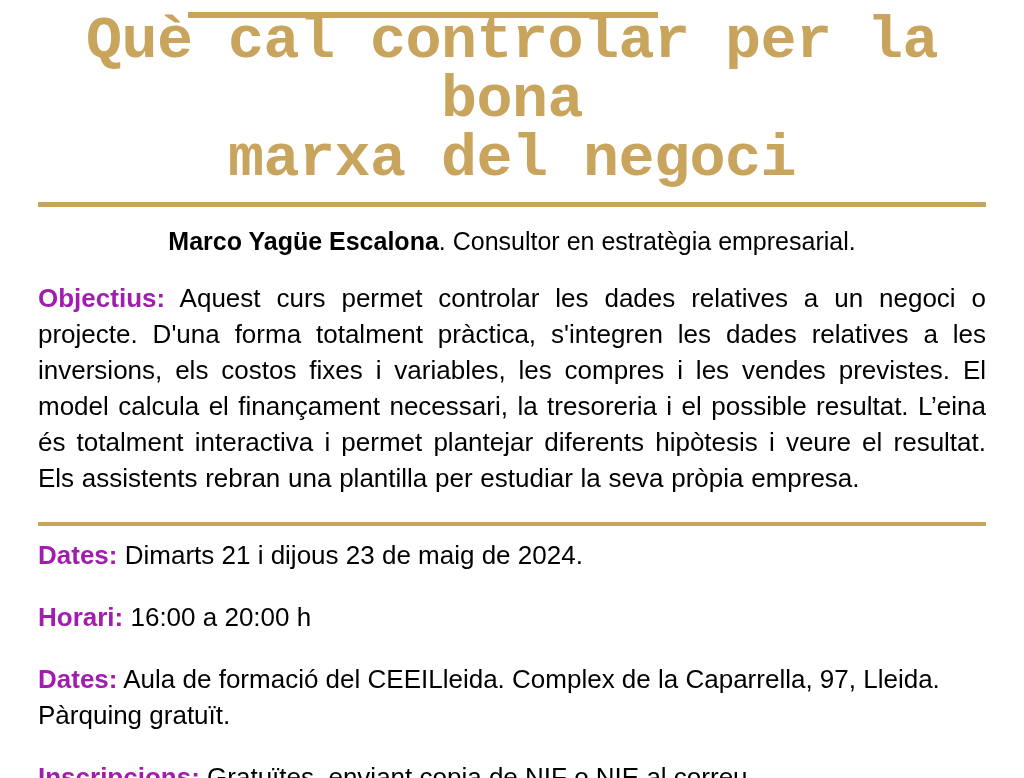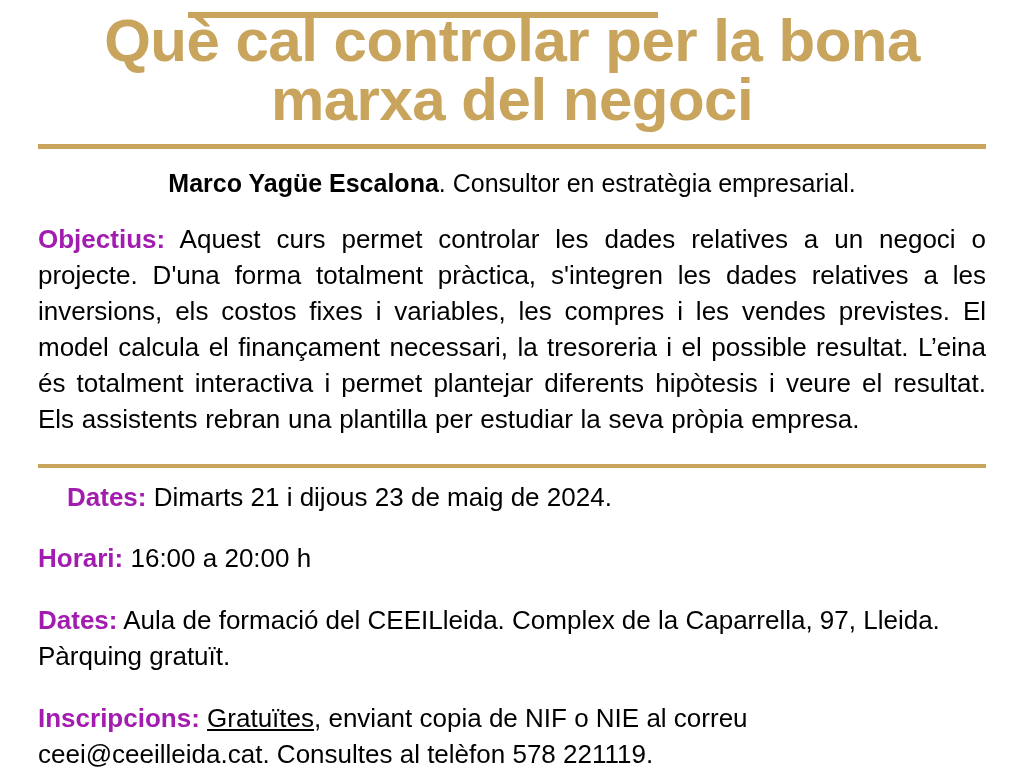--- a/index.html
+++ b/index.html
@@ -30,20 +30,21 @@
     background: #c8a45c;
   }
   .title {
     font-size: 60px;
     line-height: 0.98;
     font-weight: bold;
     color: #c8a45c;
     text-align: center;
     margin: 12px 0 0 0;
     letter-spacing: -0.5px;
+    font-family: Liberation Mono, monospace;
   }
   .title .line2 {
     display: block;
   }
   .rule {
     height: 5px;
     background: #c8a45c;
     margin: 14px 0 0 0;
   }
   .rule.thin {
@@ -72,21 +73,20 @@
   .info-block {
     margin-top: 12px;
   }
   .info-line {
     font-size: 26px;
     line-height: 1.38;
     margin-top: 18px;
   }
   .info-line:first-child {
     margin-top: 4px;
-    margin-left: 29px;
   }
   .underline {
     text-decoration: underline;
   }
   .spacer-rule {
     margin-top: 16px;
   }
 </style>
 </head>
 <body>

